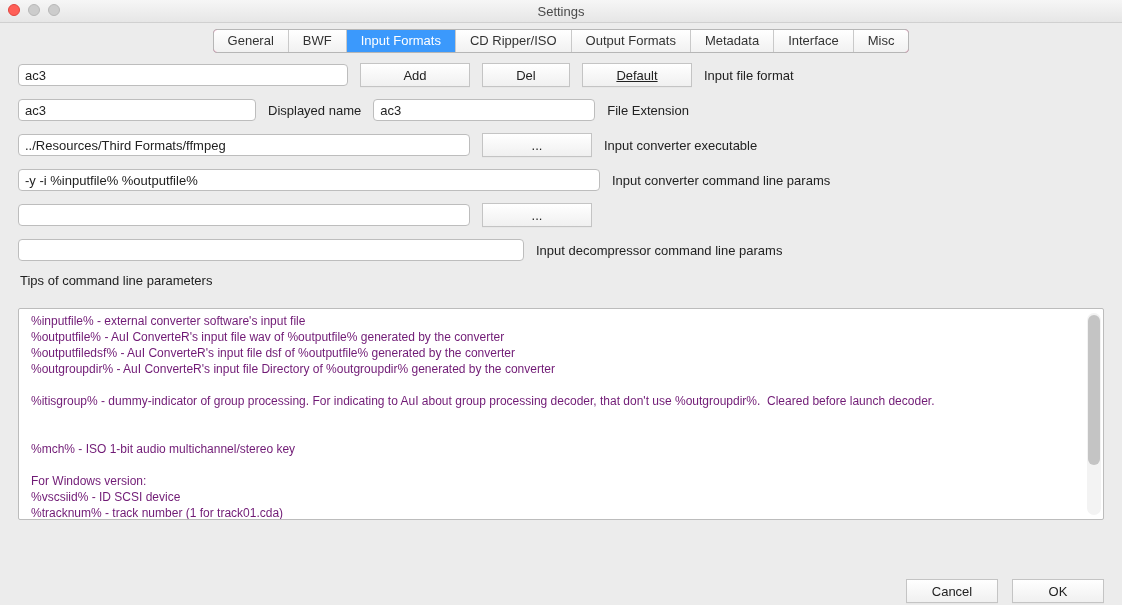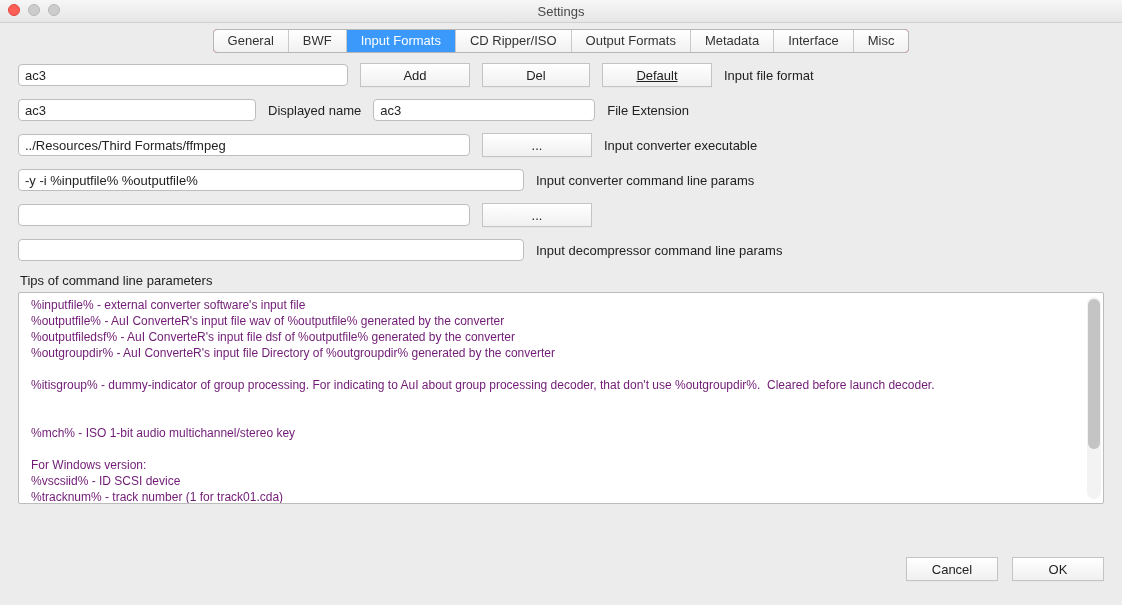--- a/index.html
+++ b/index.html
@@ -110,21 +110,21 @@
     box-sizing: border-box;
   }
   .label {
     font-size: 13px;
     color: #222;
     white-space: nowrap;
   }
 
   .tips-heading {
     font-size: 13px;
-    margin: 4px 0 4px 2px;
+    margin: 4px 0 20px 2px;
   }
   .tips-box {
     position: relative;
     border: 1px solid #bcbcbc;
     background: #fff;
     border-radius: 2px;
     height: 210px;
     overflow: hidden;
   }
   .tips-text {
@@ -150,21 +150,21 @@
     top: 6px;
     width: 12px;
     height: 150px;
     background: #c4c4c4;
     border-radius: 6px;
   }
 
   .footer {
     position: absolute;
     right: 18px;
-    bottom: 24px;
+    bottom: 2px;
     display: flex;
     gap: 14px;
   }
   .footer .btn {
     width: 92px;
     height: 24px;
   }
 </style>
 </head>
 <body>
@@ -191,21 +191,21 @@
     </div>
 </div>
 
 <div class="content">
 
   <div class="row">
     <div class="field" style="width:330px;">
       <span>ac3</span>
     </div>
     <div class="btn" style="width:110px;">Add</div>
-    <div class="btn" style="width:108px;">Del</div>
+    <div class="btn" style="width:88px;">Del</div>
     <div class="btn" style="width:110px;text-decoration:underline;">Default</div>
     <div class="label">Input file format</div>
   </div>
 
   <div class="row">
     <div class="field" style="width:238px;">
       <span>ac3</span>
     </div>
     <div class="label">Displayed name</div>
     <div class="field" style="width:222px;">
@@ -216,21 +216,21 @@
 
   <div class="row">
     <div class="field" style="width:452px;">
       <span>../Resources/Third Formats/ffmpeg</span>
     </div>
     <div class="btn" style="width:110px;">...</div>
     <div class="label">Input converter executable</div>
   </div>
 
   <div class="row">
-    <div class="field" style="width:506px;">
+    <div class="field" style="width:582px;">
       <span>-y -i %inputfile% %outputfile%</span>
     </div>
     <div class="label">Input converter command line params</div>
   </div>
 
   <div class="row">
     <div class="field" style="width:452px;">
       <span></span>
     </div>
     <div class="btn" style="width:110px;">...</div>

